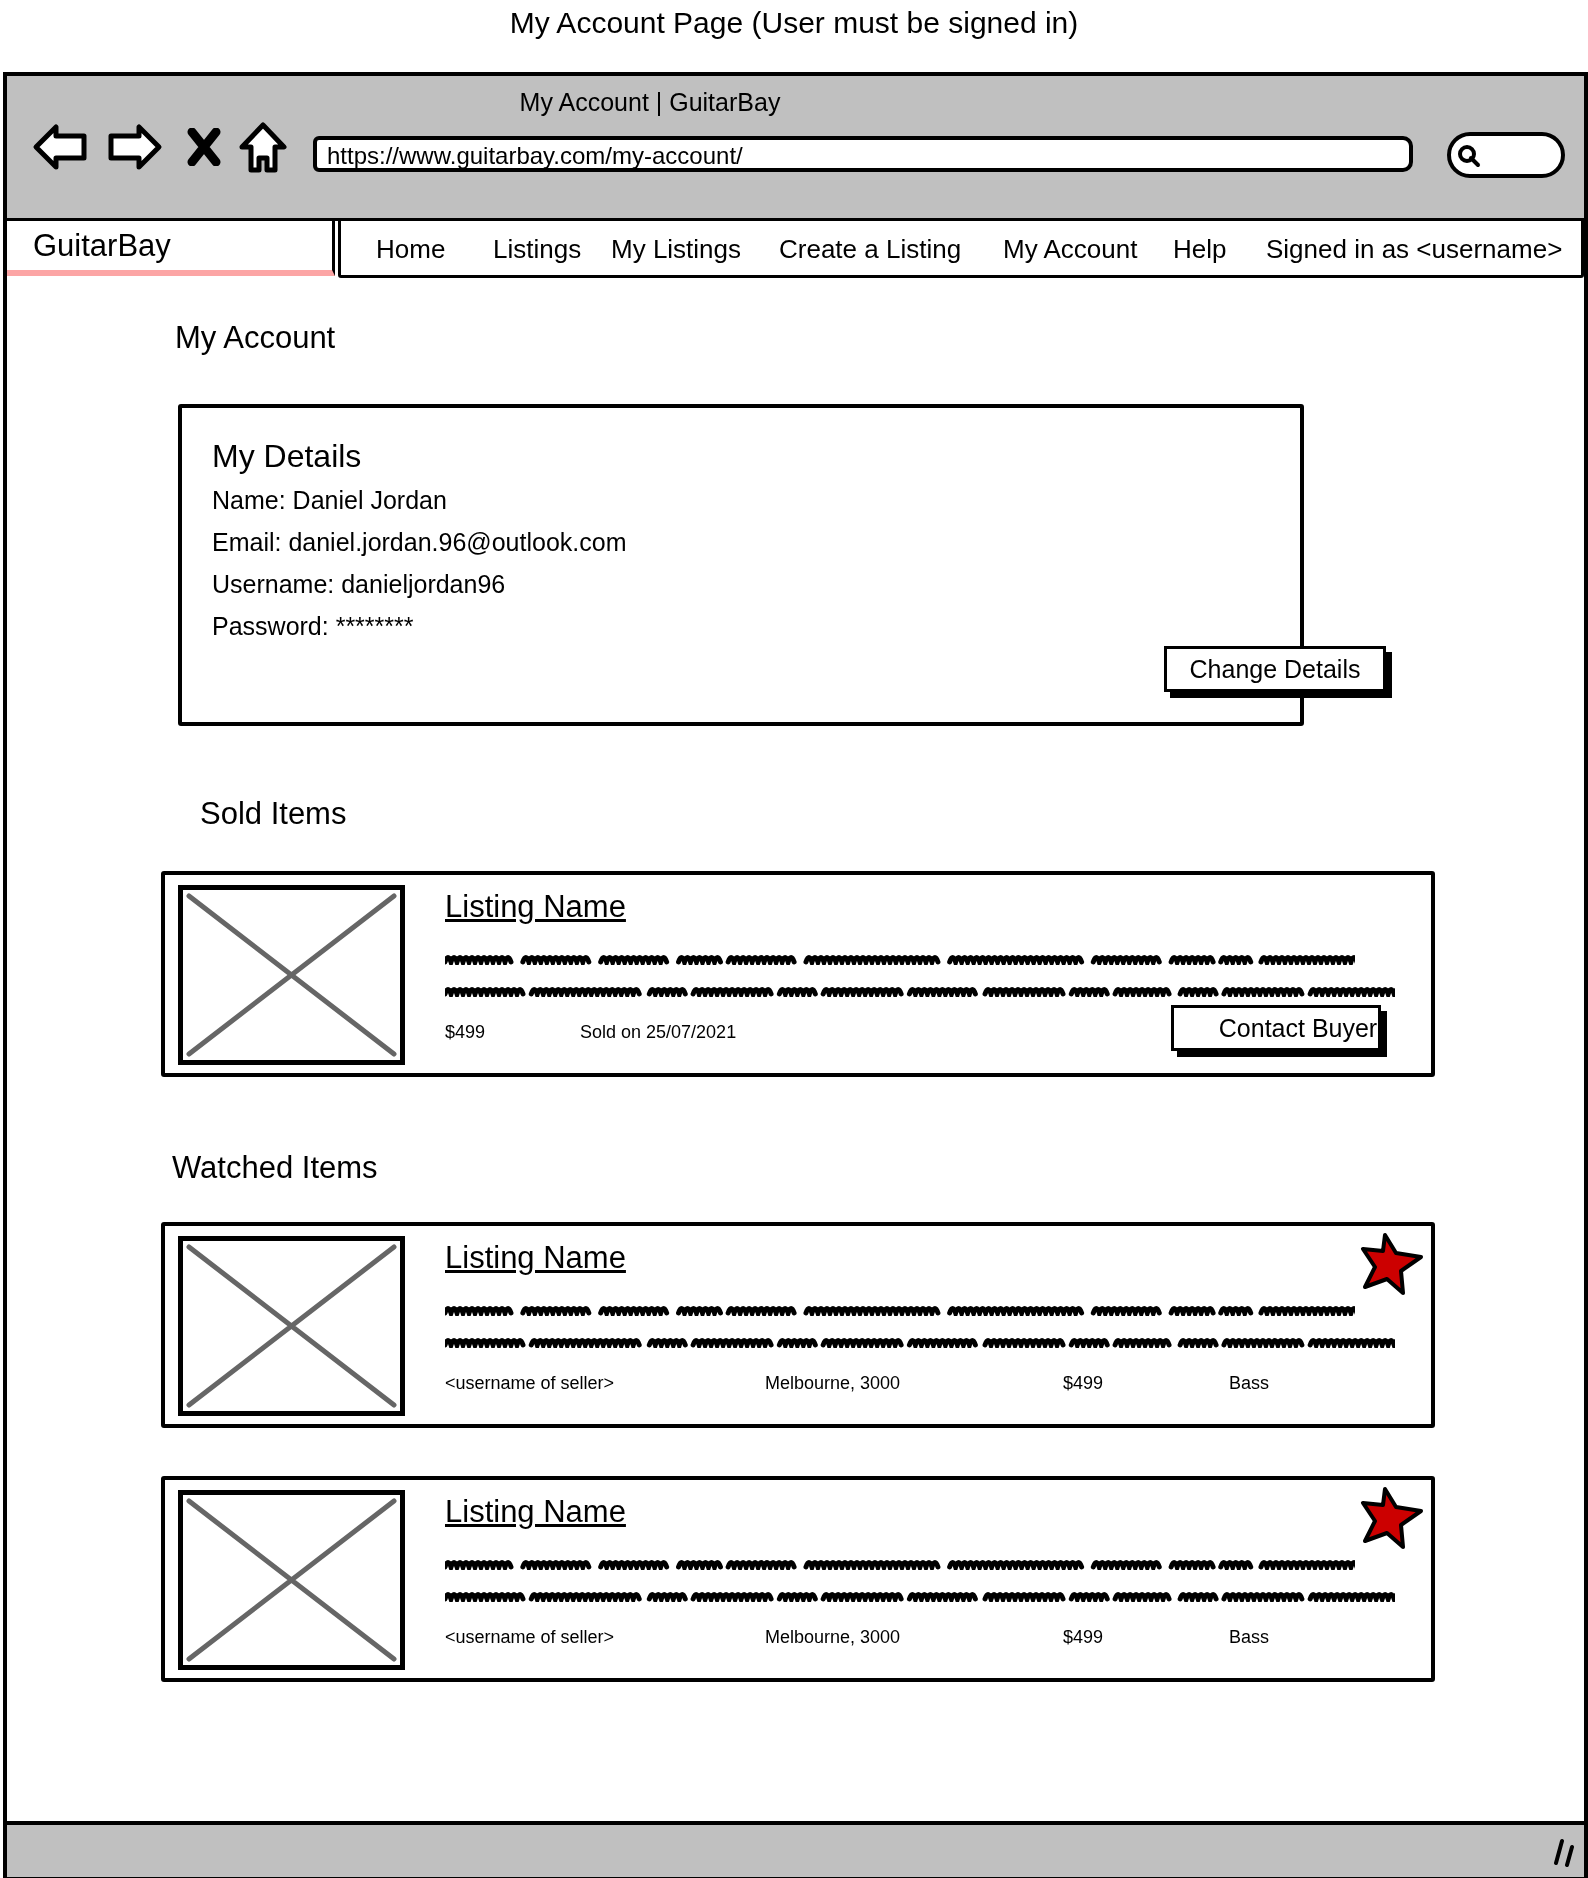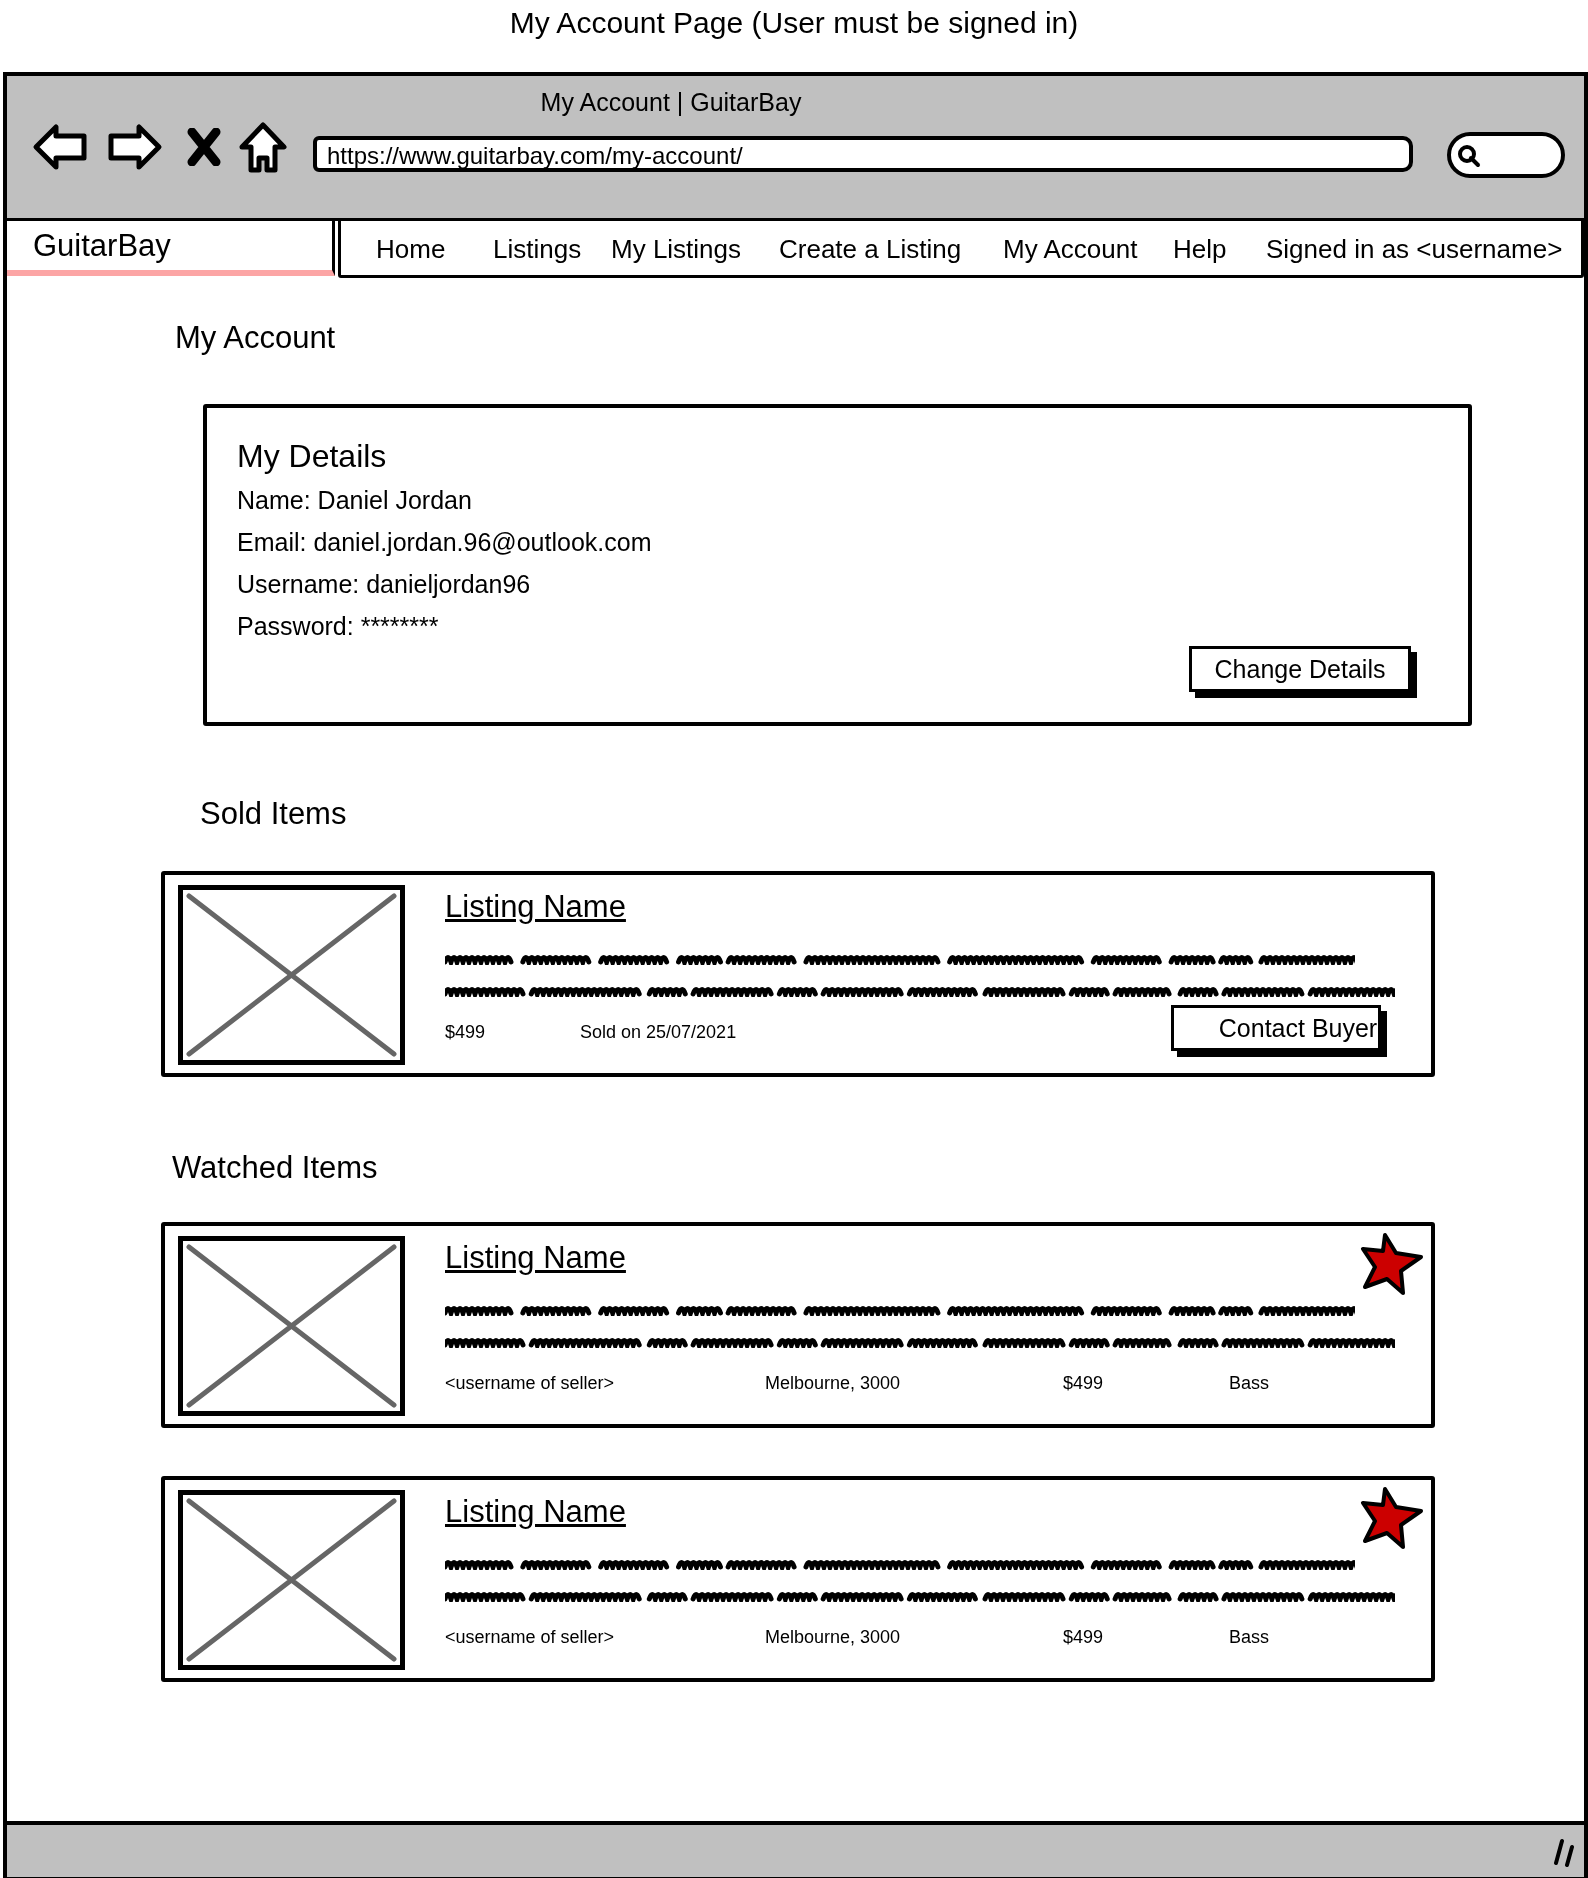--- a/index.html
+++ b/index.html
@@ -3,34 +3,34 @@
 <meta charset="utf-8">
 <style>
   html, body { margin:0; padding:0; background:#fff; }
   body { width:1588px; height:1878px; position:relative; overflow:hidden;
          font-family:"Liberation Sans", "DejaVu Sans", sans-serif; color:#000; }
   .abs { position:absolute; }
   .page-caption { position:absolute; left:0; width:1588px; top:6px; text-align:center; font-size:30px; }
 
   .frame { position:absolute; left:3px; top:72px; width:1577px; height:1801px; border:4px solid #000; box-sizing:content-box; background:#fff; }
   .chrome { position:absolute; left:0; top:0; width:1577px; height:142px; background:#c0c0c0; border-bottom:3px solid #000; }
-  .tab-title { position:absolute; left:0; width:1286px; top:12px; text-align:center; font-size:25px;padding-left:21px; }
+  .tab-title { position:absolute; left:0; width:1286px; top:12px; text-align:center; font-size:25px; }
   .nav-icon { position:absolute; top:46px; }
   .url-box { position:absolute; left:306px; top:60px; width:1100px; height:36px; background:#fff; border:4px solid #000; border-radius:6px 10px 10px 6px; box-sizing:border-box; }
   .url-text { position:absolute; left:10px; top:2px; font-size:24px; white-space:nowrap; }
   .search-pill { position:absolute; left:1440px; top:56px; width:118px; height:46px; background:#fff; border:4px solid #000; border-radius:26px; box-sizing:border-box; }
 
   .navbar { position:absolute; left:0; top:142px; width:1577px; height:62px; }
   .logo-box { position:absolute; left:0; top:0; width:328px; height:58px; border-bottom:6px solid #fca5a5; border-right:3px solid #000; box-sizing:border-box; }
   .logo-text { position:absolute; left:26px; top:10px; font-size:31px; }
   .menu-box { position:absolute; left:331px; top:0; width:1246px; height:60px; border:3px solid #000; border-radius:3px; box-sizing:border-box; }
   .menu-item { position:absolute; top:13px; font-size:26px; white-space:nowrap; cursor:pointer; }
 
   .section-heading { position:absolute; font-size:31px; }
-  .details-box { position:absolute; left:171px; top:328px; width:1269px; height:322px; border:4px solid #000; border-radius:3px; box-sizing:border-box;margin-left:25px; }
+  .details-box { position:absolute; left:171px; top:328px; width:1126px; height:322px; border:4px solid #000; border-radius:3px; box-sizing:border-box; }
   .details-title { position:absolute; left:30px; top:30px; font-size:32px; }
   .detail-line { position:absolute; left:30px; font-size:25px; white-space:nowrap; }
 
   .sketch-btn { position:absolute; background:#fff; border:3px solid #000; box-shadow:6px 6px 0 #000; box-sizing:border-box; font-size:25px; text-align:center; cursor:pointer; }
 
   .card { position:absolute; left:154px; width:1274px; height:206px; border:4px solid #000; border-radius:3px; box-sizing:border-box; background:#fff; }
   .thumb { position:absolute; left:13px; top:10px; width:227px; height:180px; border:5px solid #000; box-sizing:border-box; background:#fff; }
   .thumb svg { position:absolute; left:0; top:0; }
   .listing-name { position:absolute; left:280px; top:14px; font-size:31px; text-decoration:underline; cursor:pointer; white-space:nowrap; }
   .scribble { position:absolute; left:280px; height:14px; }

